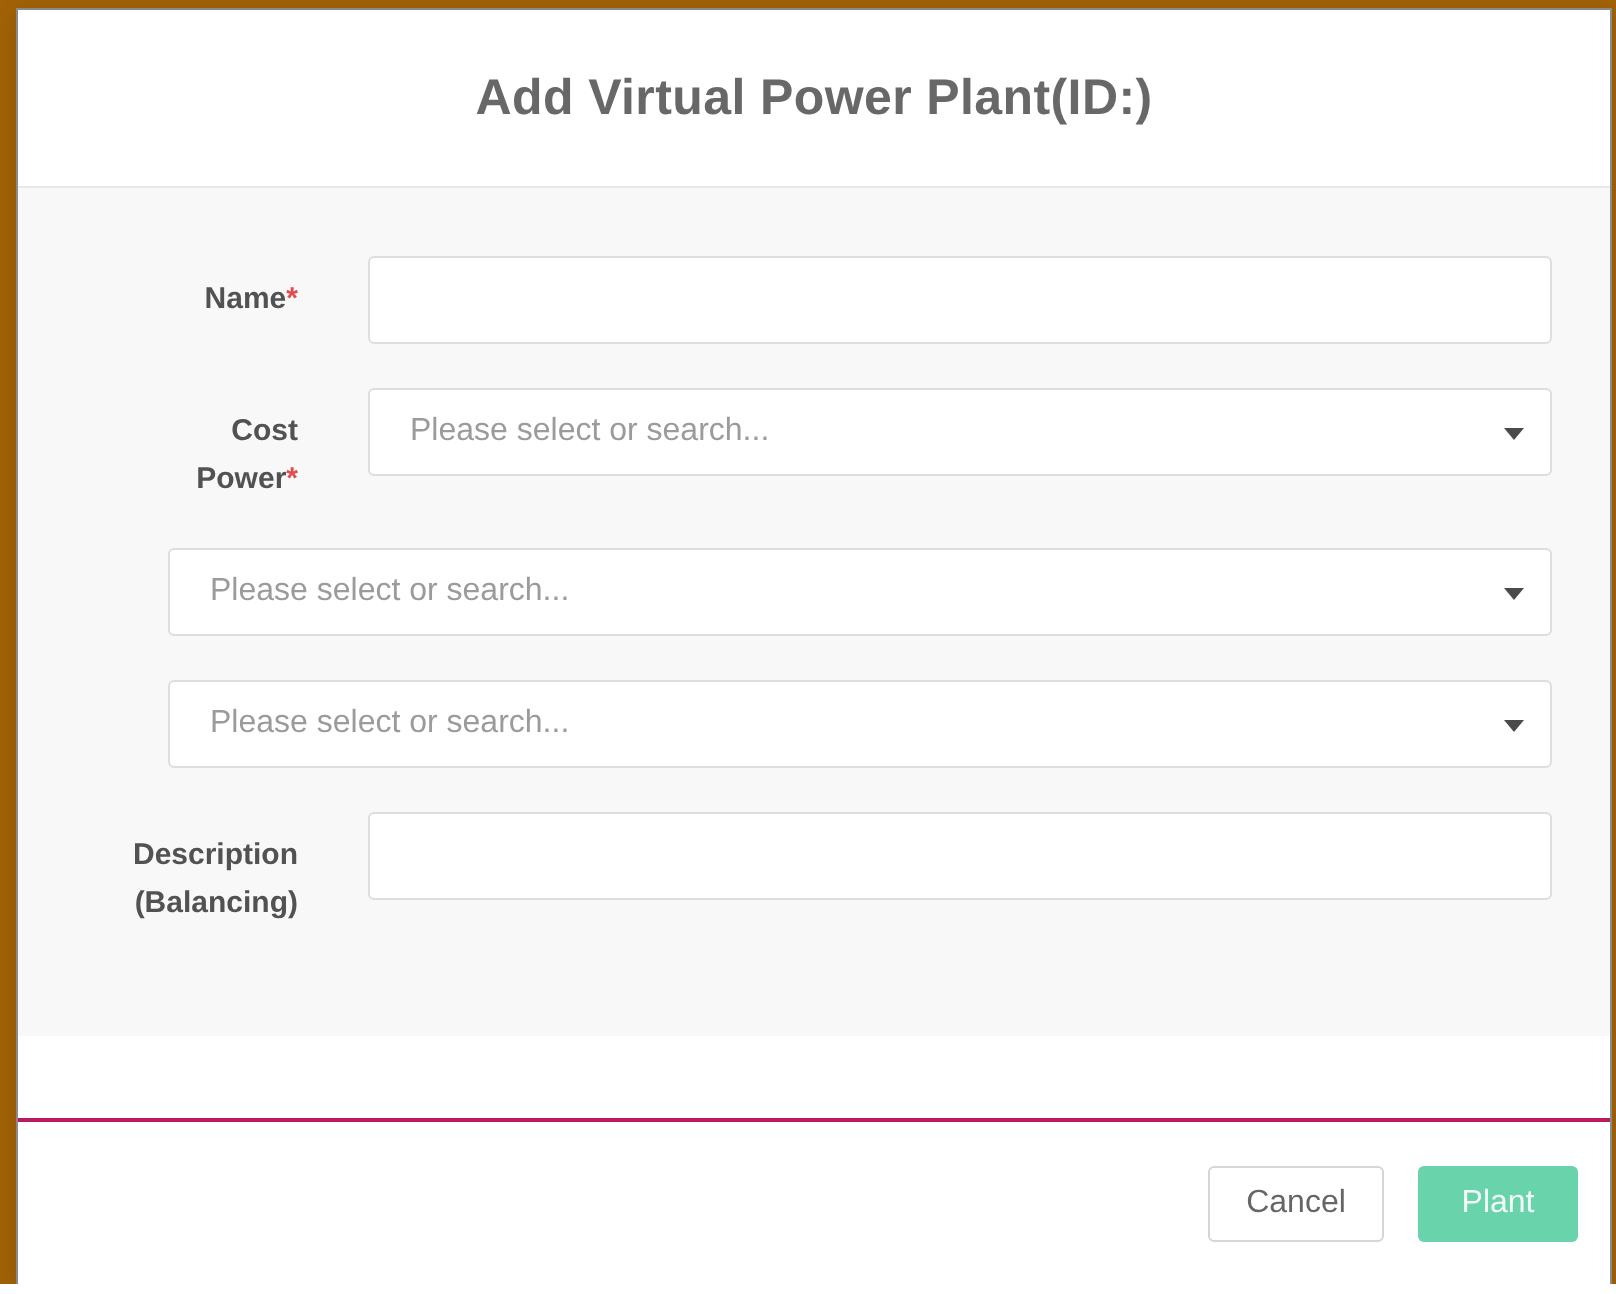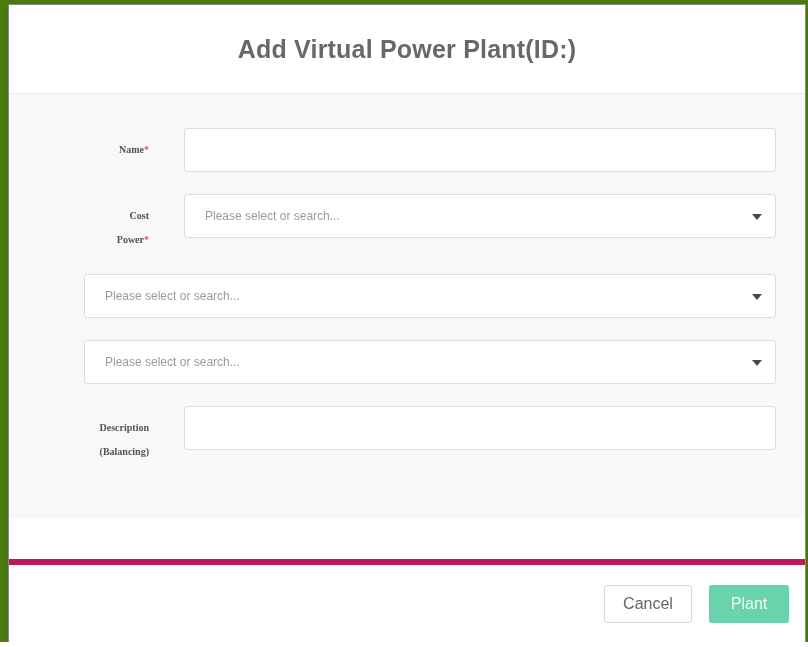--- a/index.html
+++ b/index.html
@@ -3,21 +3,21 @@
 <meta charset="utf-8">
 <style>
   * { box-sizing: border-box; margin: 0; padding: 0; }
   html, body { background: #fff; }
   body { font-family: "Liberation Sans", "DejaVu Sans", sans-serif; }
 
   .stage {
     position: relative;
     width: 808px;
     height: 642px;
-    background: #4d7c0f;
+    background: #a16207;
     overflow: hidden;
   }
 
   .modal {
     position: absolute;
     left: 8px;
     top: 4px;
     width: 798px;
     height: 640px;
     background: #fff;
@@ -54,25 +54,24 @@
     display: flex;
     align-items: flex-start;
     margin-bottom: 22px;
   }
   .field-label {
     width: 100px;
     flex: 0 0 100px;
     text-align: right;
     padding-top: 10px;
     line-height: 24px;
-    font-size: 10px;
+    font-size: 15px;
     font-weight: 700;
     color: #525252;
     white-space: pre-line;
-    font-family: Liberation Serif, serif;
   }
   .req-mark { color: #e14c4c; font-weight: 700; }
 
   .field-control {
     flex: 1 1 auto;
     margin-left: 35px;
   }
 
   .text-input {
     width: 100%;
@@ -93,42 +92,42 @@
     height: 44px;
     background: #fff;
     border: 1px solid #dcdee0;
     border-radius: 3px;
     display: flex;
     align-items: center;
     padding: 0 34px 0 20px;
     cursor: pointer;
   }
   .select-placeholder {
-    font-size: 12px;
+    font-size: 16px;
     color: #9b9b9b;
     white-space: nowrap;
     overflow: hidden;
   }
   .caret-down {
     position: absolute;
     right: 13px;
     top: 50%;
     margin-top: -2px;
     width: 0;
     height: 0;
     border-left: 5px solid transparent;
     border-right: 5px solid transparent;
     border-top: 6px solid #4a4a4a;
   }
 
   .modal-footer {
     flex: 0 0 84px;
     height: 84px;
     background: #fff;
-    border-top: 6px solid #be185d;
+    border-top: 2px solid #be185d;
     display: flex;
     align-items: center;
     justify-content: flex-end;
     padding-right: 16px;
     margin-top: 41px;
   }
   .btn {
     height: 38px;
     border-radius: 3px;
     font-size: 16px;

